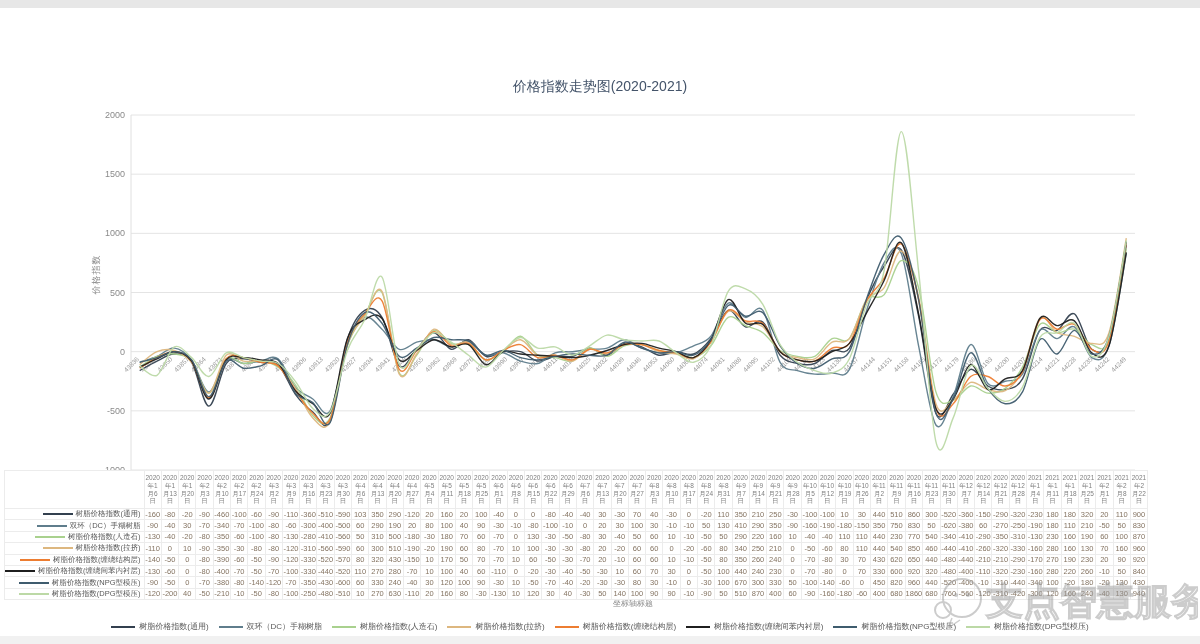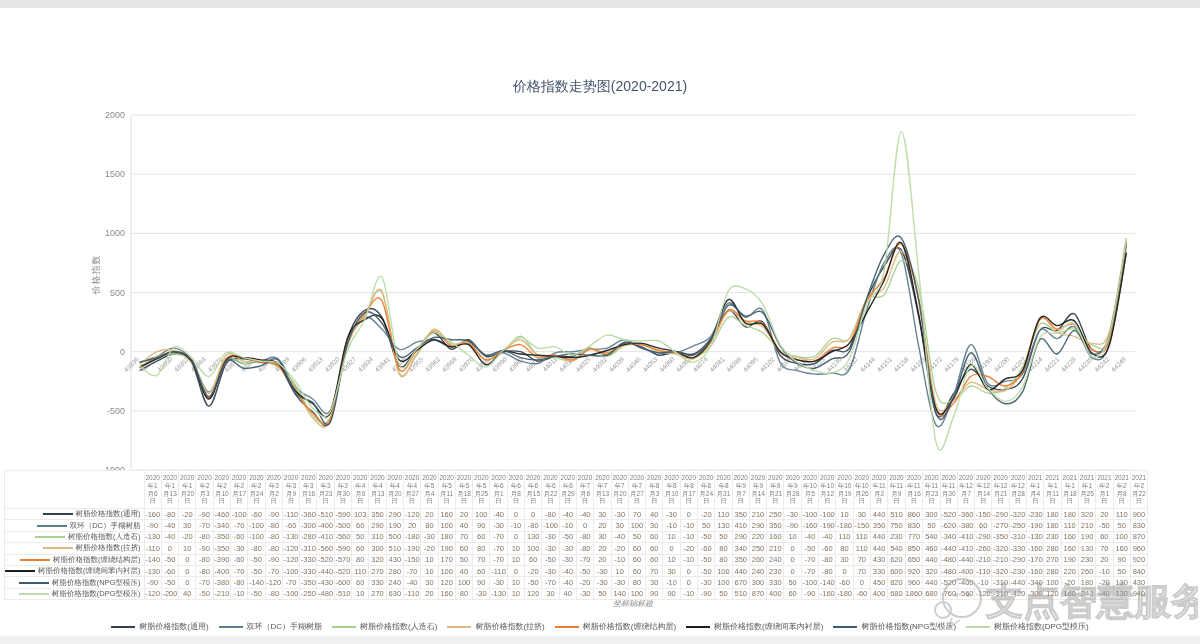--- a/index.html
+++ b/index.html
@@ -3,21 +3,21 @@
 <meta charset="utf-8">
 <style>
   html,body{margin:0;padding:0;width:1200px;height:644px;overflow:hidden;
     font-family:"Liberation Sans","DejaVu Sans",sans-serif;background:#e9e9e9;}
   #card{position:absolute;left:0;top:8px;width:1200px;height:628px;background:#ffffff;}
   #chart-title{position:absolute;left:0;top:78px;width:1200px;text-align:center;
     font-size:14px;color:#44546a;}
   #y-axis-title{position:absolute;left:66px;top:268px;width:60px;text-align:center;
     font-size:9px;color:#8a8a8a;transform:rotate(-90deg);transform-origin:center;letter-spacing:1px;}
   #x-axis-title{position:absolute;left:131px;top:598px;width:1004px;text-align:center;
-    font-size:8px;color:#8a8a8a;font-style:italic;}
+    font-size:8px;color:#8a8a8a;}
   #chart-svg{position:absolute;left:0;top:0;width:1200px;height:644px;pointer-events:none;}
   #price-table{position:absolute;left:4px;top:470px;border-collapse:collapse;table-layout:fixed;z-index:2;}
   #price-table td,#price-table th{border:1px solid #ececec;padding:0;margin:0;overflow:hidden;
     font-weight:normal;vertical-align:middle;}
   #price-table th.date-h{font-size:6.5px;color:#7f7f7f;line-height:1.2;word-break:break-all;
     text-align:center;height:37px;background:#fff;}
   #price-table td.num{font-size:7.5px;color:#847361;text-align:center;height:10.4px;white-space:nowrap;}
   #price-table td.series-name{font-size:7.5px;color:#595959;white-space:nowrap;}
   .name-wrap{display:flex;align-items:center;justify-content:flex-end;gap:3px;padding-right:3px;}
   .swatch{display:inline-block;width:30px;height:2px;flex:0 0 30px;}

